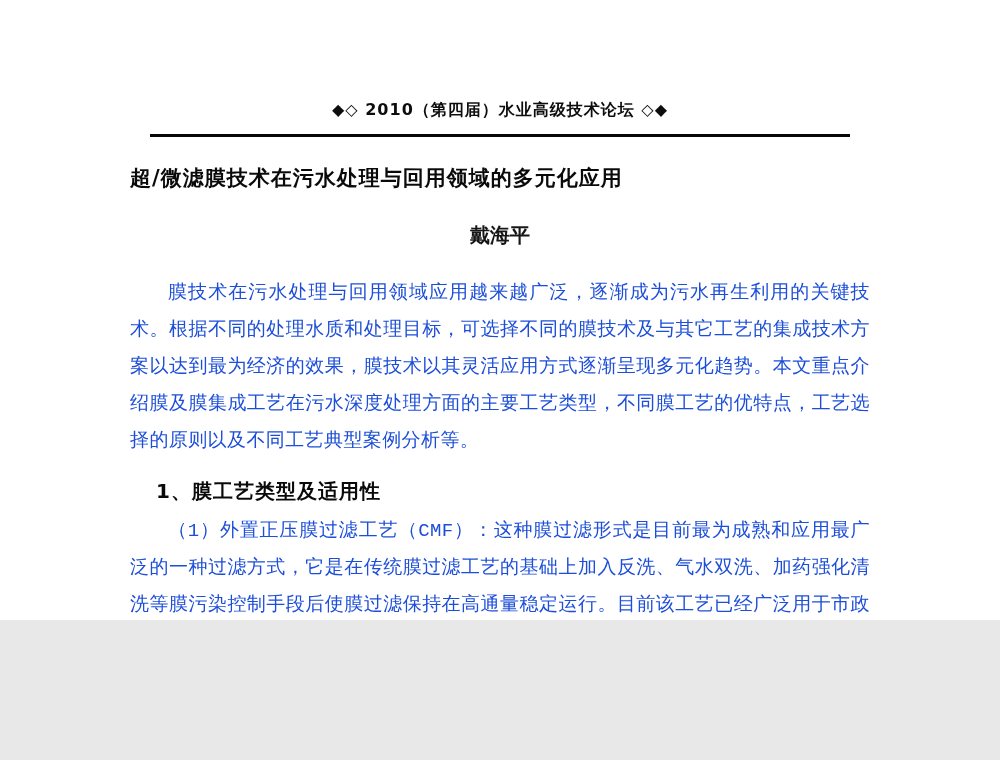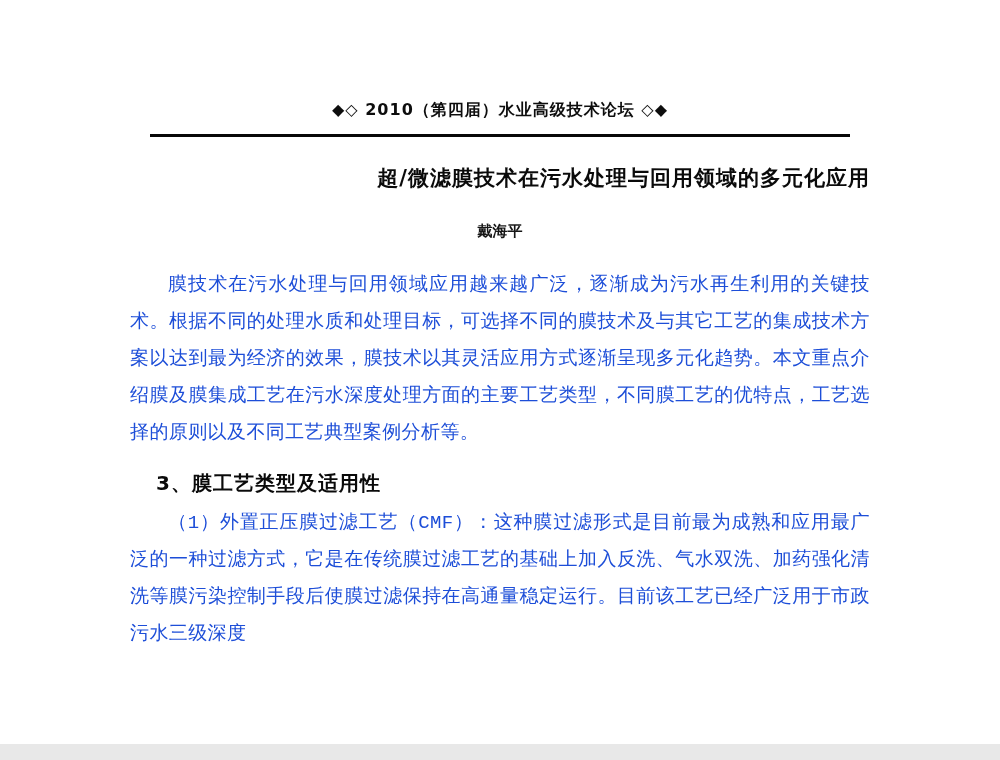--- a/index.html
+++ b/index.html
@@ -1,19 +1,19 @@
 <!DOCTYPE html>
 <html><head>
 <meta charset="utf-8">
 <style>
   html, body { margin: 0; padding: 0; background: #e8e8e8; }
   .page {
     position: relative;
     width: 1000px;
-    height: 744px;
+    height: 620px;
     margin: 0 auto;
     background: #ffffff;
     overflow: hidden;
     font-family: "DejaVu Sans", sans-serif;
     color: #161616;
     box-sizing: border-box;
   }
   .content {
     width: 740px;
     margin: 0 auto;
@@ -27,30 +27,30 @@
     color: #0d0d0d;
   }
   .header-rule {
     width: 700px;
     height: 3px;
     background: #070707;
     margin: 13px auto 0 auto;
   }
   .paper-title {
     margin: 27px 0 0 0;
-    text-align: right;
+    text-align: left;
     font-size: 21px;
     font-weight: bold;
     letter-spacing: 1px;
     color: #0a0a0a;
   }
   .author {
     margin-top: 30px;
     text-align: center;
-    font-size: 15px;
+    font-size: 20px;
     font-weight: bold;
   }
   .affiliation {
     margin-top: 26px;
     text-align: center;
     font-size: 17px;
   }
   p.body-par {
     margin: 0;
     font-size: 19px;
@@ -81,19 +81,19 @@
     <div class="header-text">◆◇ 2010（第四届）水业高级技术论坛 ◇◆</div>
     <div class="header-rule"></div>
 
     <h1 class="paper-title">超/微滤膜技术在污水处理与回用领域的多元化应用</h1>
 
     <div class="author">戴海平</div>
 
 
     <p class="body-par abstract">膜技术在污水处理与回用领域应用越来越广泛，逐渐成为污水再生利用的关键技术。根据不同的处理水质和处理目标，可选择不同的膜技术及与其它工艺的集成技术方案以达到最为经济的效果，膜技术以其灵活应用方式逐渐呈现多元化趋势。本文重点介绍膜及膜集成工艺在污水深度处理方面的主要工艺类型，不同膜工艺的优特点，工艺选择的原则以及不同工艺典型案例分析等。</p>
 
-    <h2 class="section-heading">3、膜工艺类型及适用性</h2>
+    <h2 class="section-heading">1、膜工艺类型及适用性</h2>
 
 
     <p class="body-par par-3">（1）外置正压膜过滤工艺（CMF）：这种膜过滤形式是目前最为成熟和应用最广泛的一种过滤方式，它是在传统膜过滤工艺的基础上加入反洗、气水双洗、加药强化清洗等膜污染控制手段后使膜过滤保持在高通量稳定运行。目前该工艺已经广泛用于市政污水三级深度</p>
 
   </div>
 </div>
 
 </body></html>

